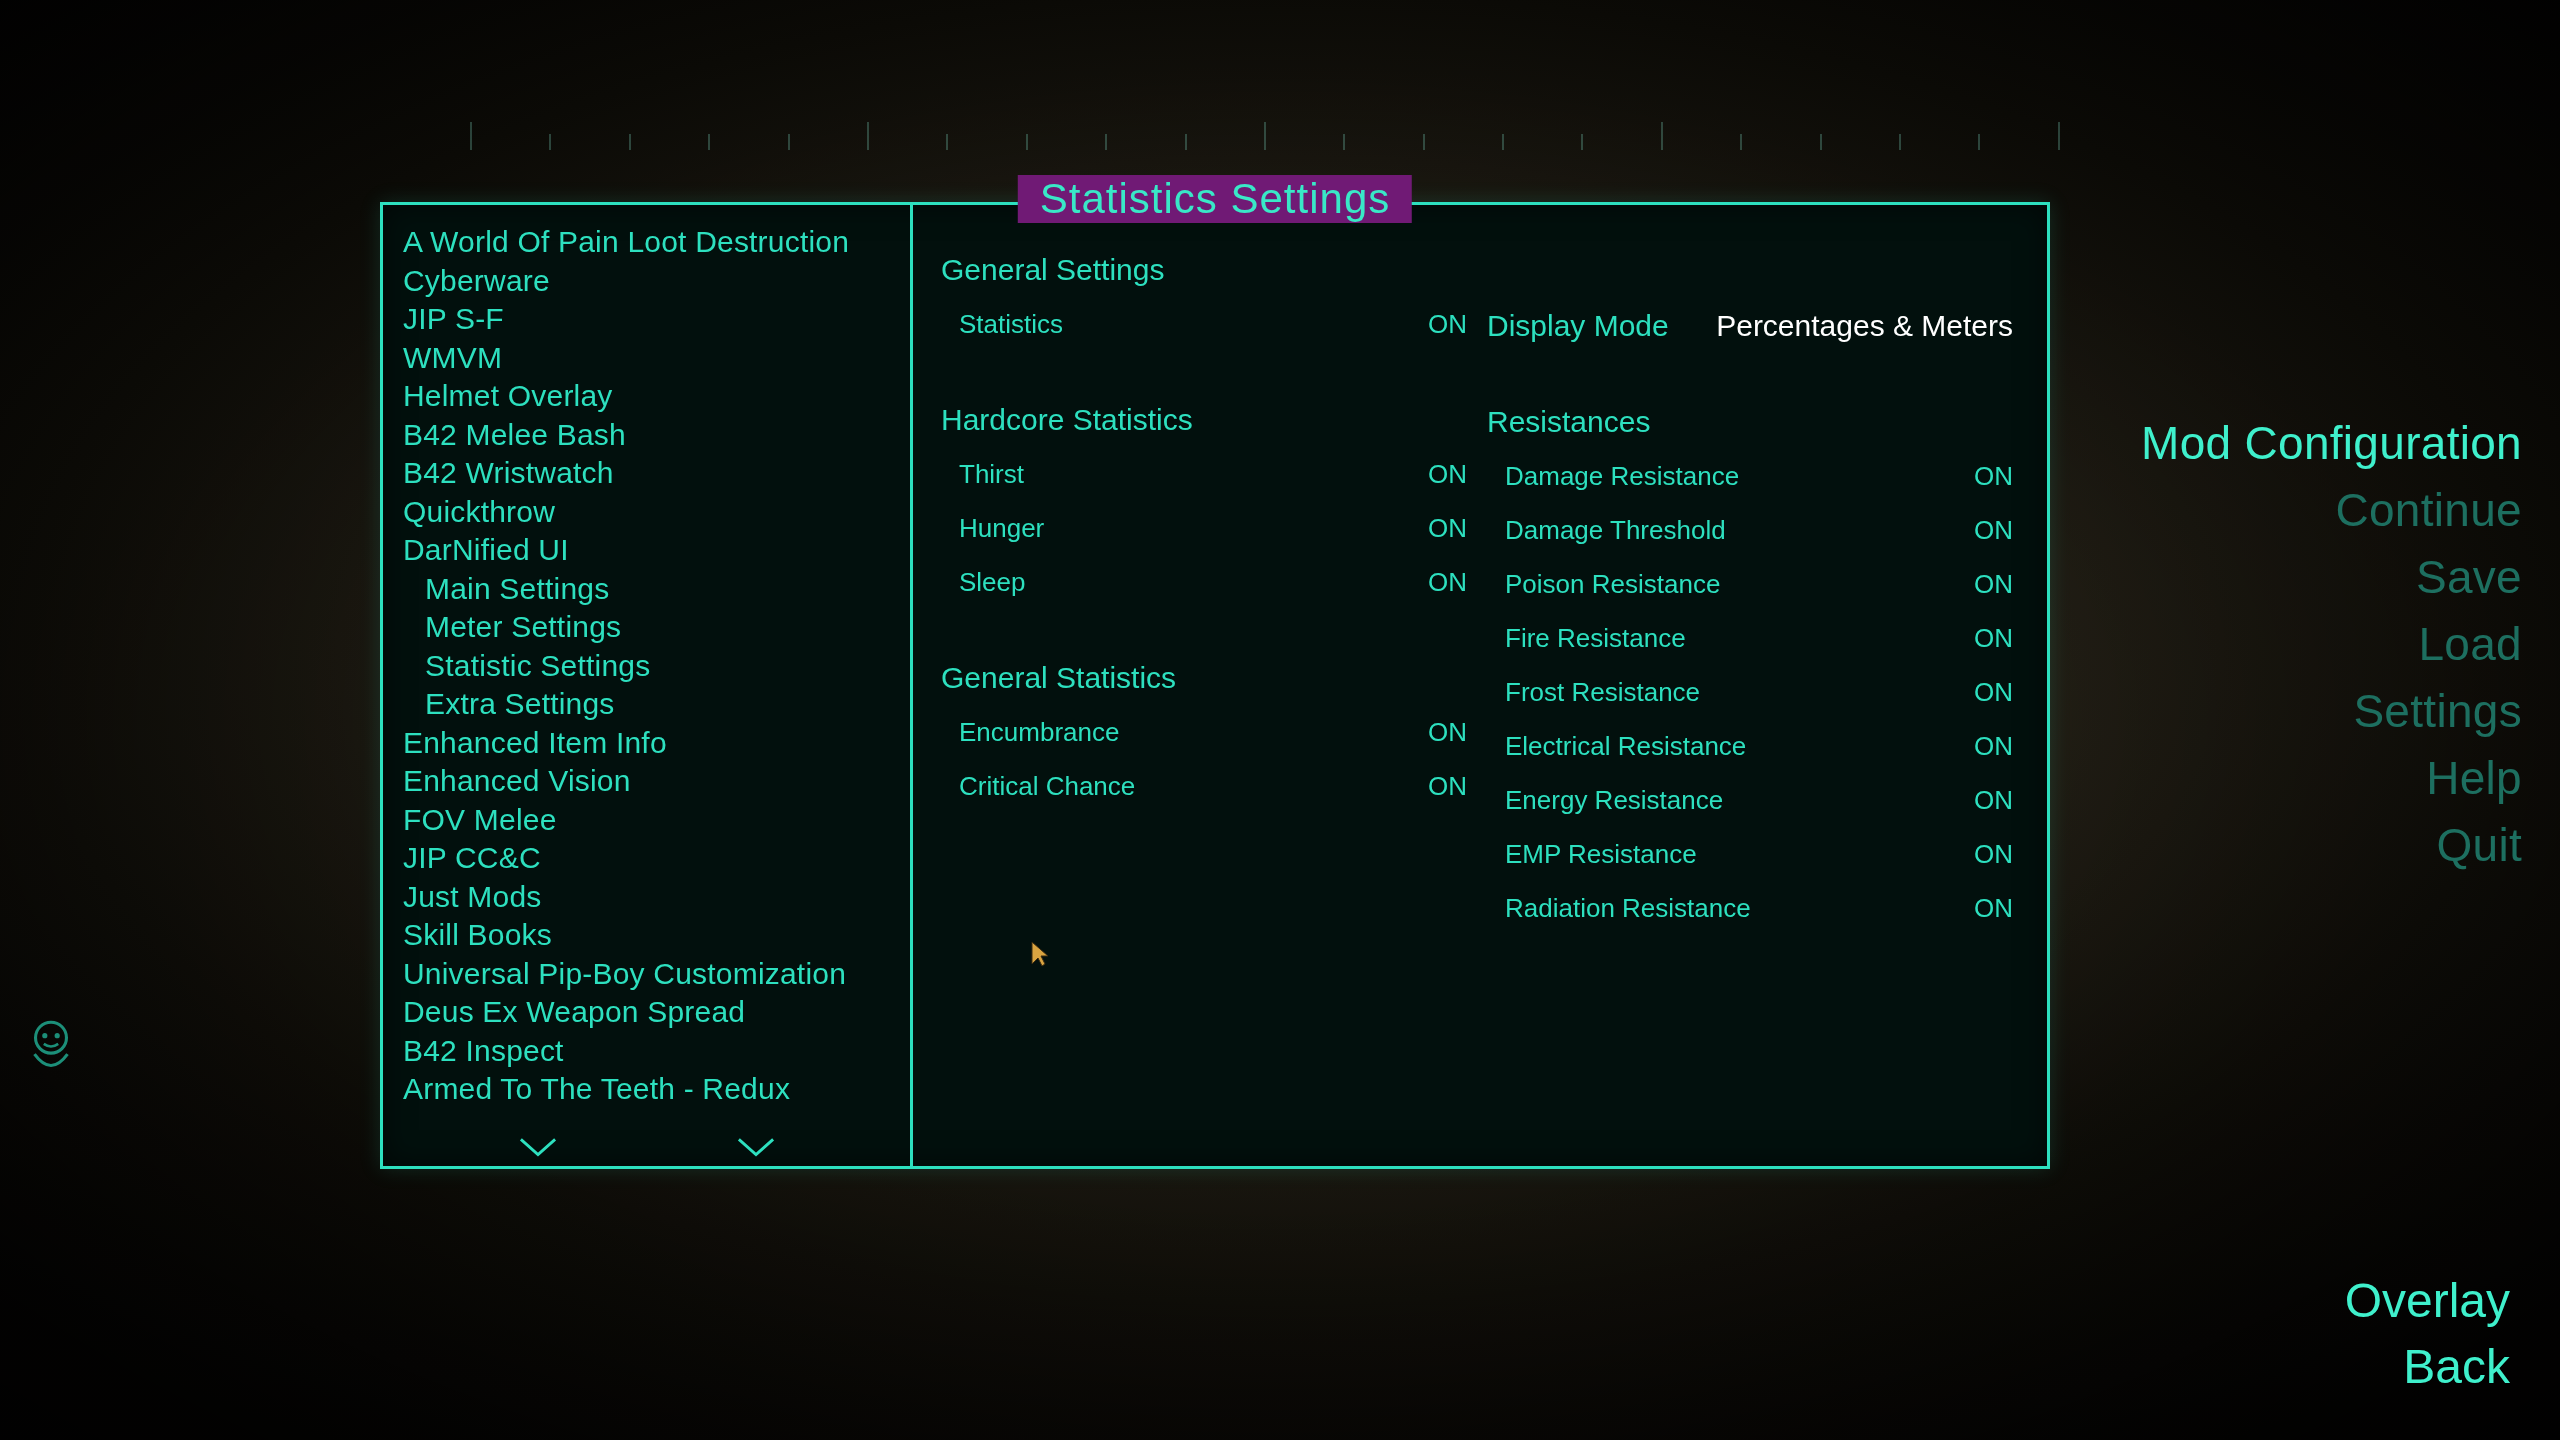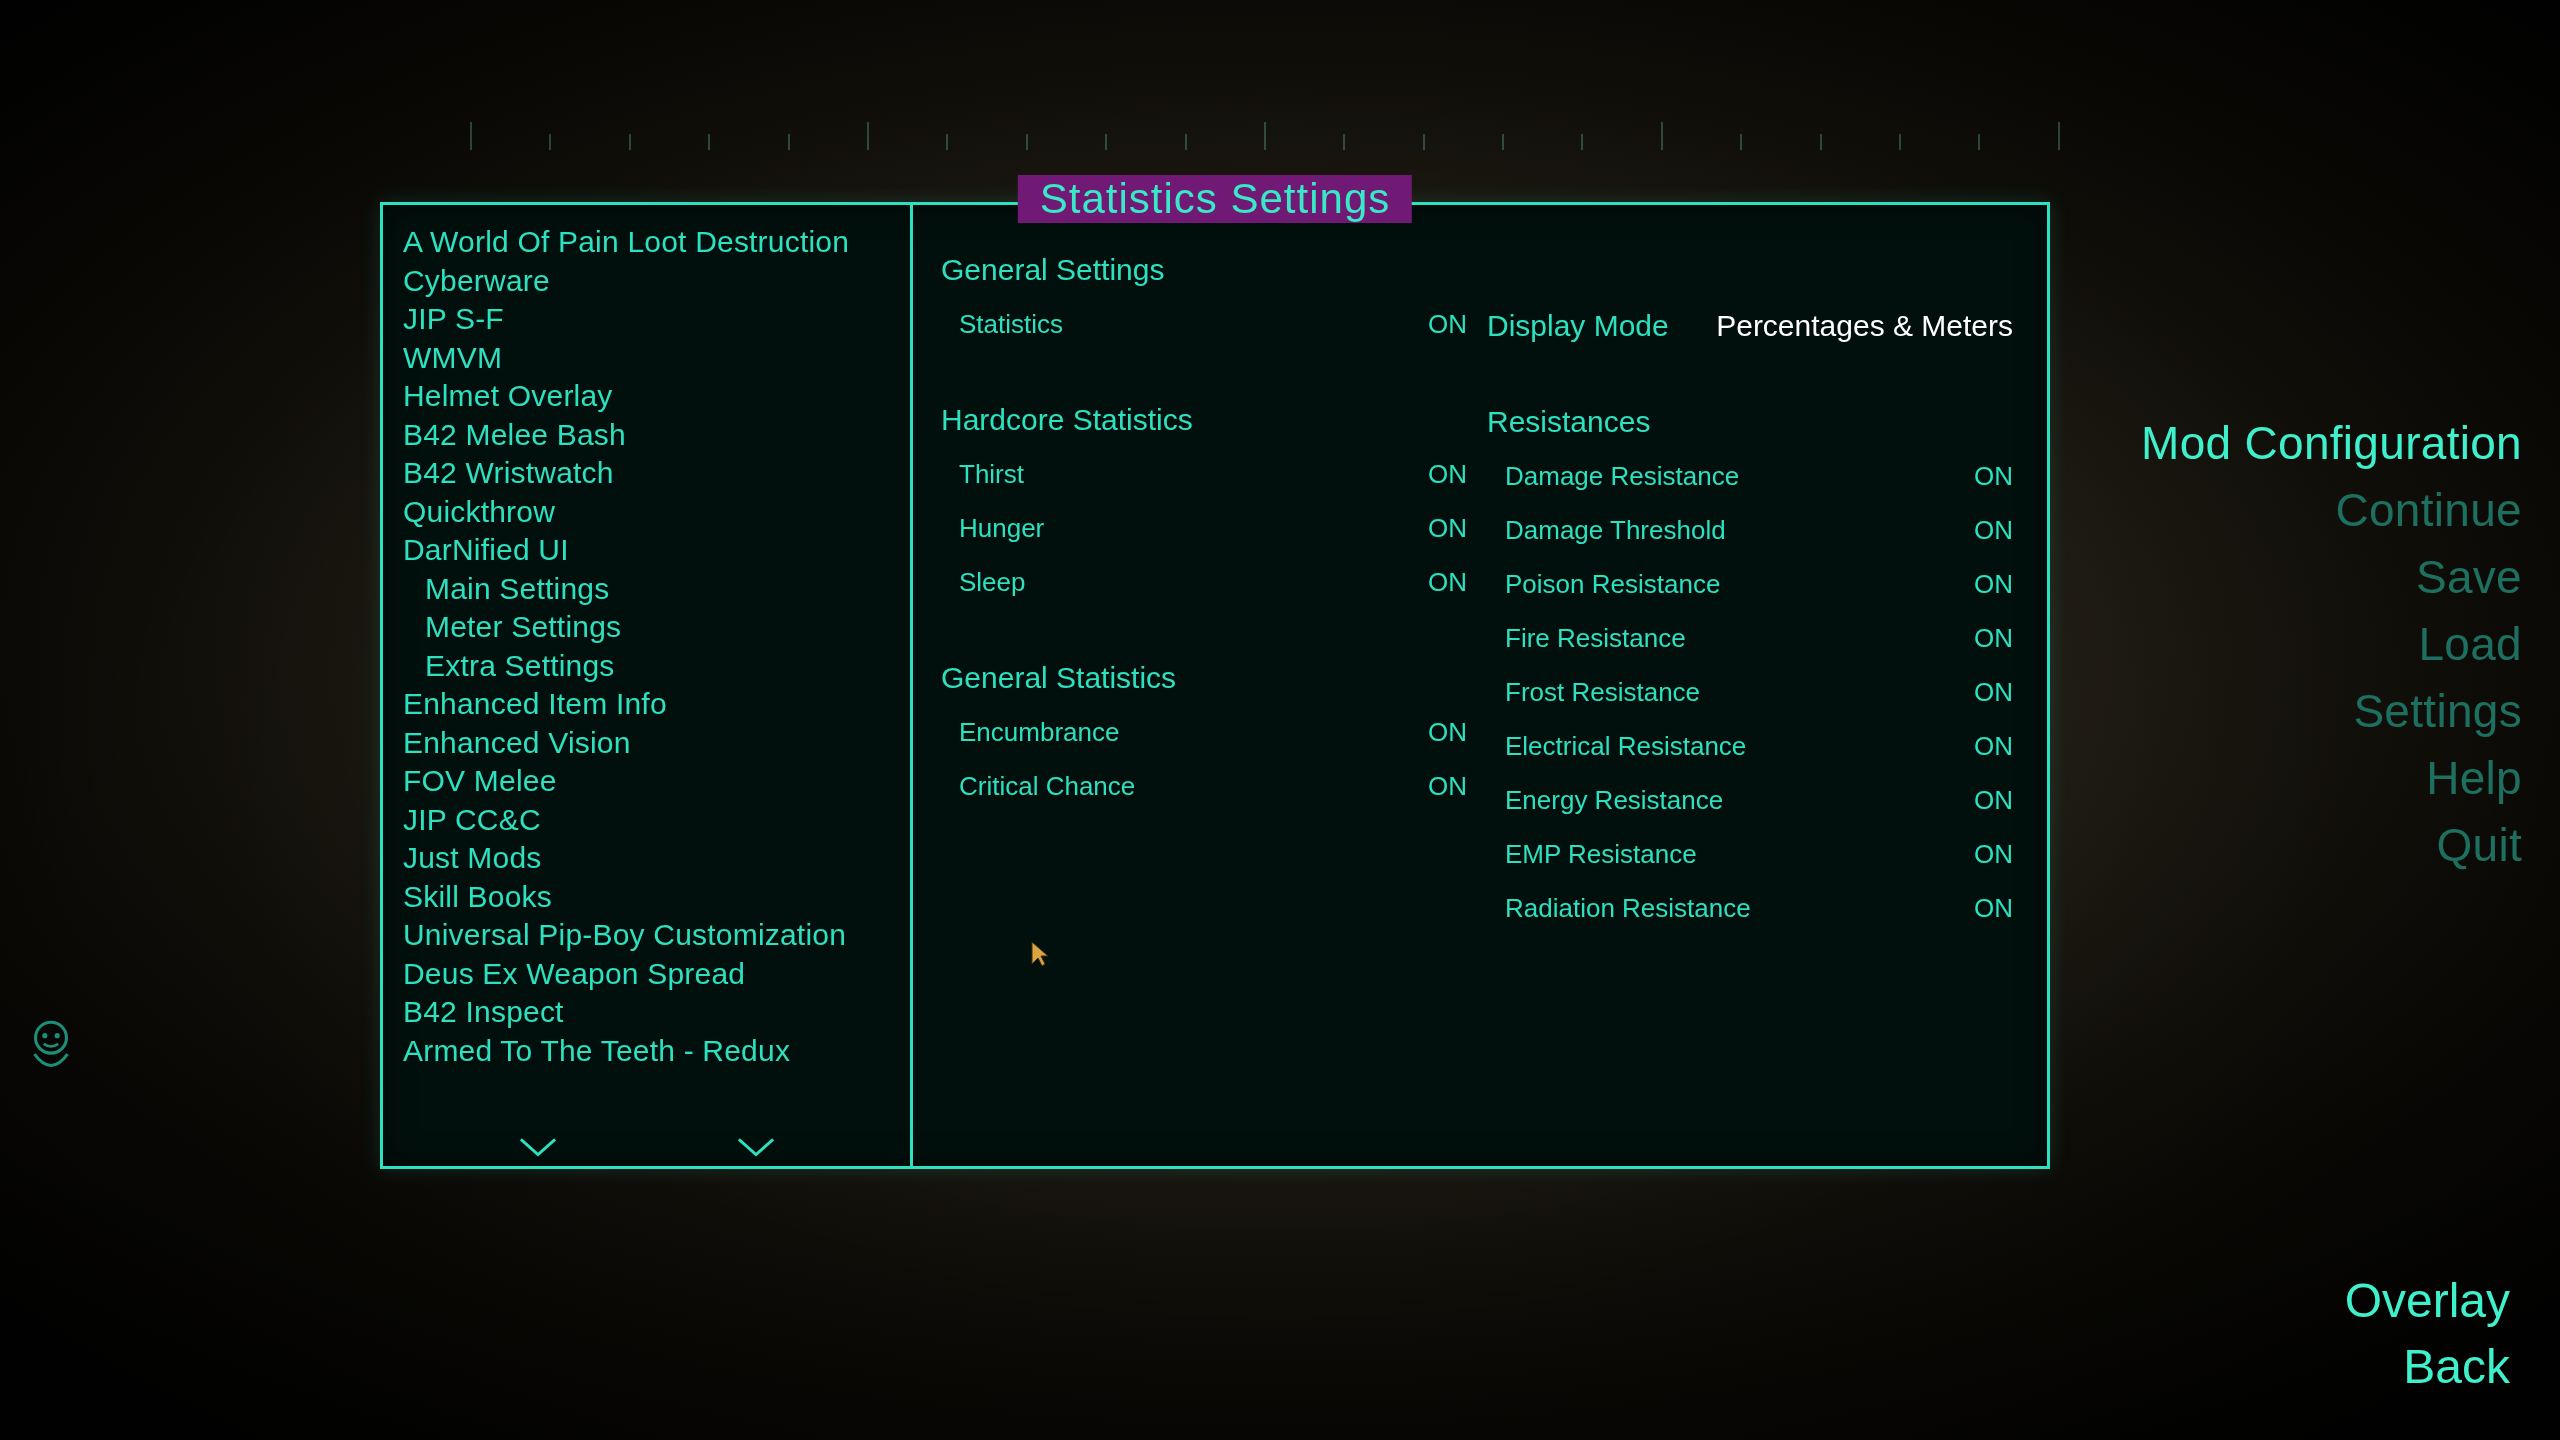--- a/index.html
+++ b/index.html
@@ -186,20 +186,21 @@
           <div class="side-item">Cyberware</div>
           <div class="side-item">JIP S-F</div>
           <div class="side-item">WMVM</div>
           <div class="side-item">Helmet Overlay</div>
           <div class="side-item">B42 Melee Bash</div>
           <div class="side-item">B42 Wristwatch</div>
           <div class="side-item">Quickthrow</div>
           <div class="side-item">DarNified UI</div>
           <div class="side-item side-sub">Main Settings</div>
           <div class="side-item side-sub">Meter Settings</div>
+          <div class="side-item side-sub">Statistic Settings</div>
           <div class="side-item side-sub">Extra Settings</div>
           <div class="side-item">Enhanced Item Info</div>
           <div class="side-item">Enhanced Vision</div>
           <div class="side-item">FOV Melee</div>
           <div class="side-item">JIP CC&amp;C</div>
           <div class="side-item">Just Mods</div>
           <div class="side-item">Skill Books</div>
           <div class="side-item">Universal Pip-Boy Customization</div>
           <div class="side-item">Deus Ex Weapon Spread</div>
           <div class="side-item">B42 Inspect</div>

